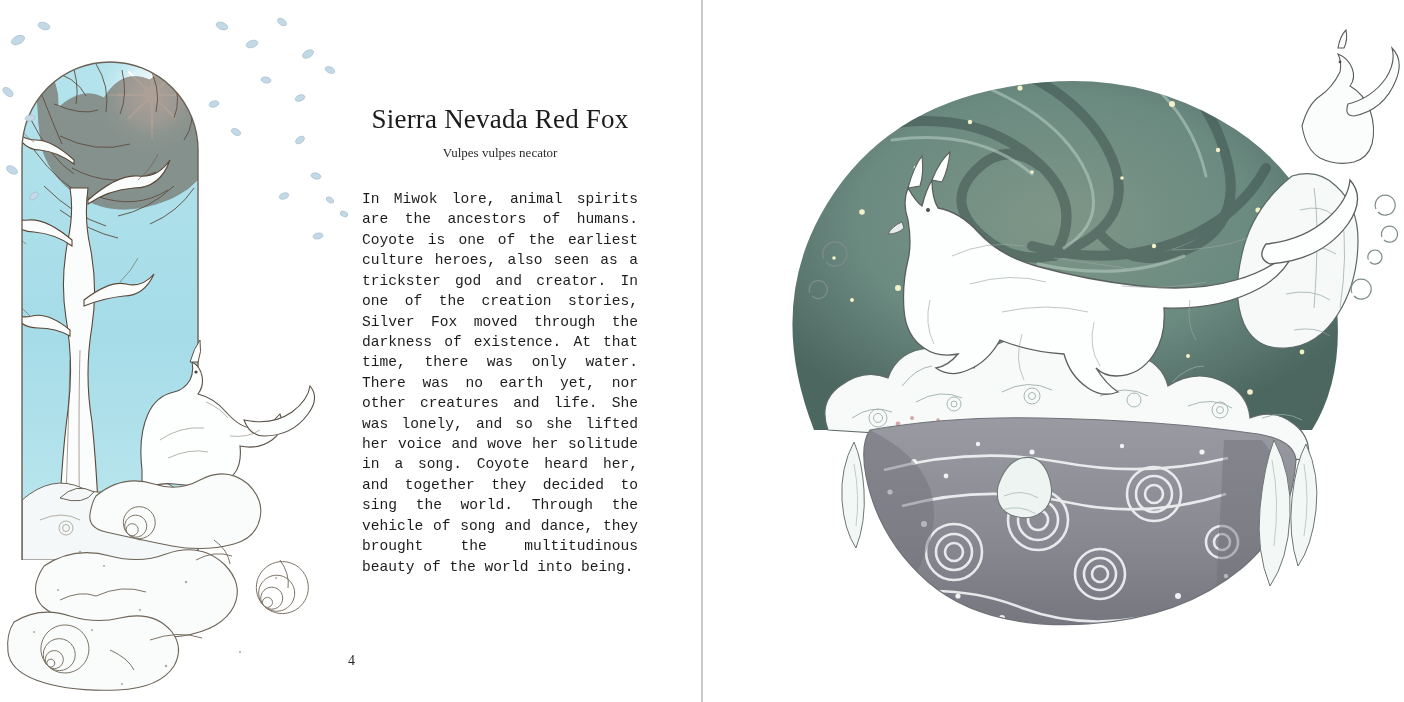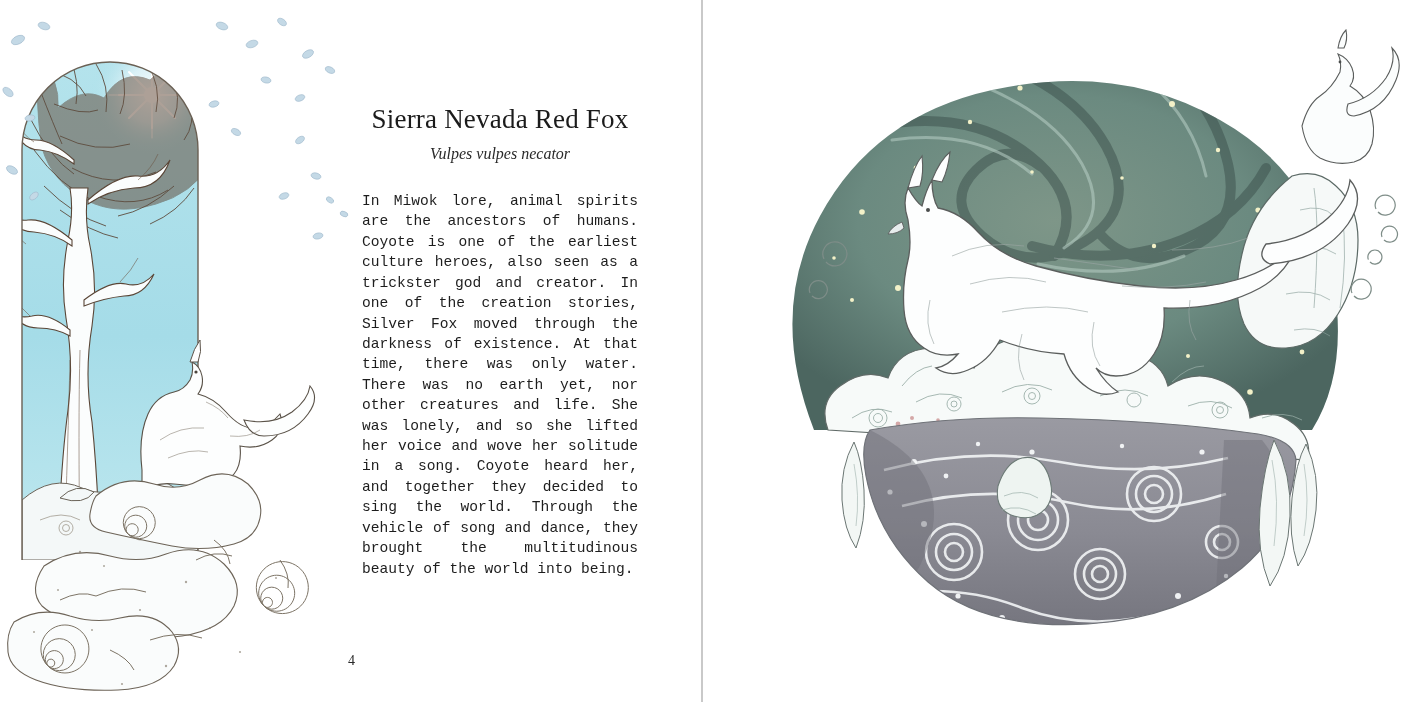--- a/index.html
+++ b/index.html
@@ -47,22 +47,21 @@
     font-family: "Liberation Serif", serif;
     font-size: 27px;
     text-align: center;
     color: #1b1b1b;
     letter-spacing: 0.2px;
     margin: 0 0 10px 0;
     font-weight: normal;
   }
   .subtitle {
     font-family: "Liberation Serif", serif;
-    font-style: italic;
-    font-size: 16px;
+    font-size: 13px;
     text-align: center;
     color: #2a2a2a;
     margin: 0 0 28px 0;
   }
   .body-text {
     font-family: Liberation Mono, monospace;
     font-size: 14.6px;
     line-height: 1.40;
     color: #1d1d1d;
     text-align: justify;

